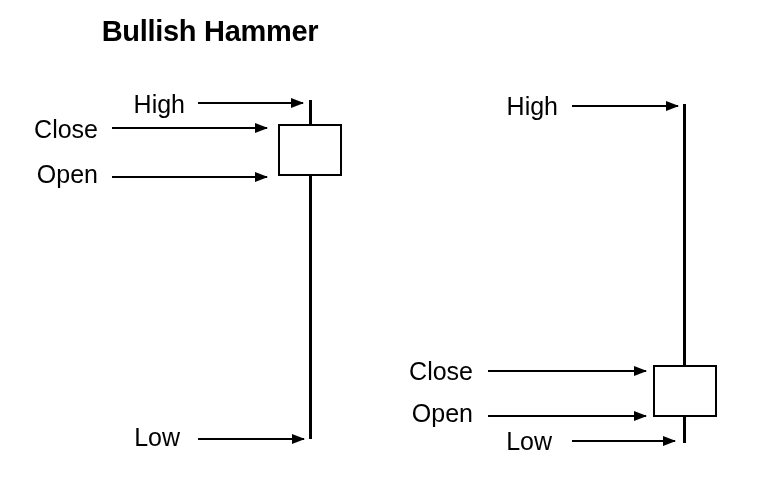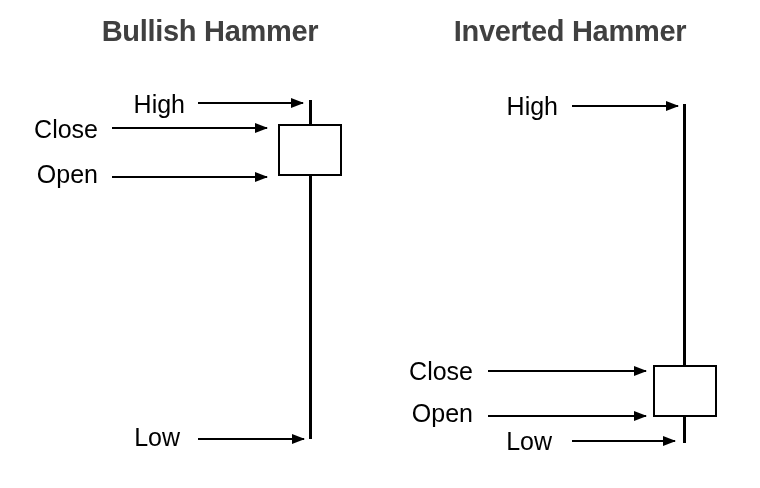--- a/index.html
+++ b/index.html
@@ -18,21 +18,21 @@
   .title {
     position: absolute;
     top: 14px;
     width: 300px;
     margin: 0;
     font-size: 29px;
     font-weight: bold;
     letter-spacing: -0.3px;
     line-height: 1.2;
     text-align: center;
-    color: #404040;
+    color: #000000;
   }
   .title.left  { left: 60px; }
   .title.right { left: 420px; }
 
   .label {
     position: absolute;
     height: 34px;
     display: flex;
     align-items: center;
     justify-content: flex-end;
@@ -78,21 +78,20 @@
     height: 488px;
     pointer-events: none;
   }
 </style>
 </head>
 <body>
 
 <div class="canvas">
 
   <h2 class="title left">Bullish Hammer</h2>
-  <h2 class="title right">Inverted Hammer</h2>
 
   <span class="label bh-high">High</span>
   <span class="label bh-close">Close</span>
   <span class="label bh-open">Open</span>
   <span class="label bh-low">Low</span>
 
   <span class="label ih-high">High</span>
   <span class="label ih-close">Close</span>
   <span class="label ih-open">Open</span>
   <span class="label ih-low">Low</span>

